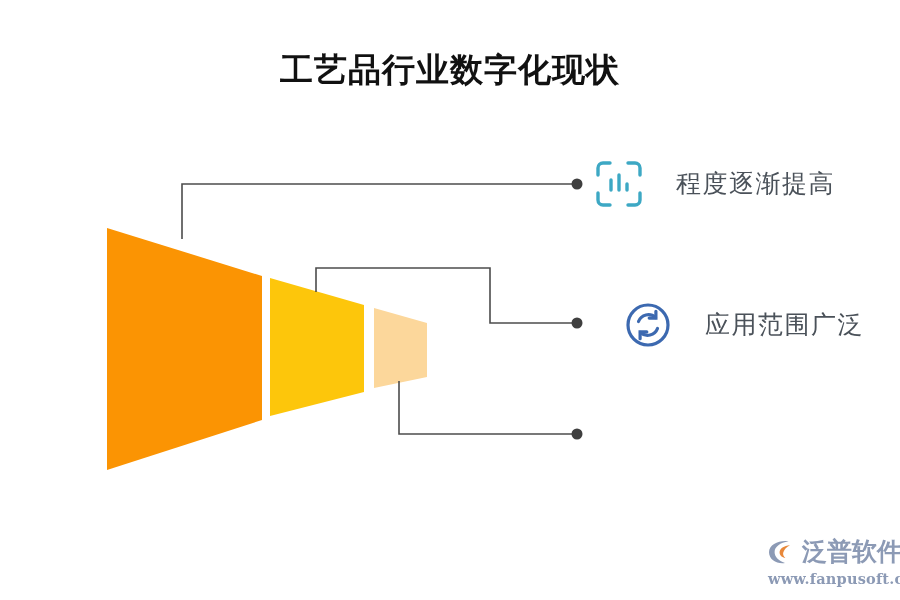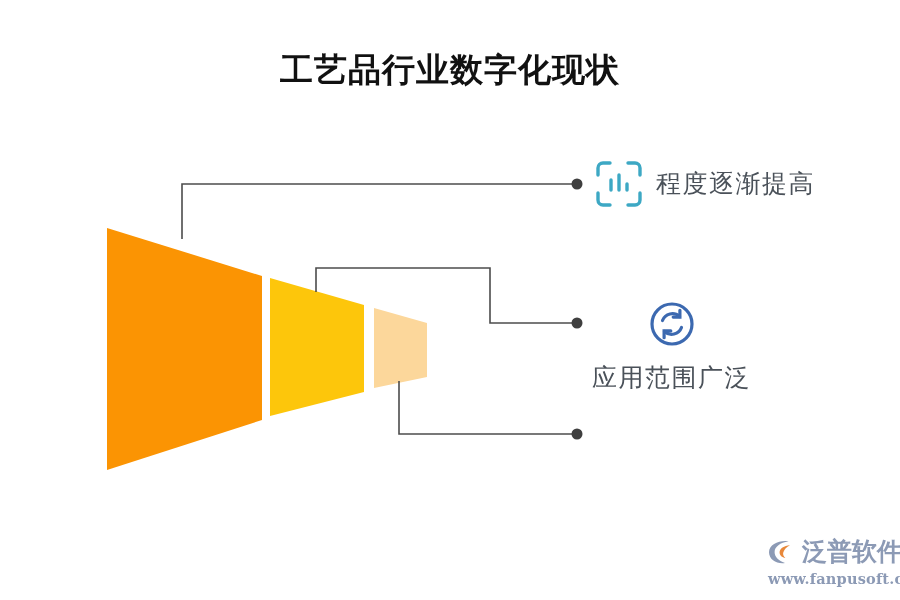--- a/index.html
+++ b/index.html
@@ -44,25 +44,25 @@
     top: 0;
     width: 900px;
     height: 600px;
   }
 
   
   .item {
     position: absolute;
     display: flex;
     align-items: center;
-    gap: 10px;
+    gap: 30px;
     height: 56px;
   }
   .item-1 { left: 592px; top: 156px; }
-  .item-2 { left: 592px; top: 297px; flex-direction: column; }
+  .item-2 { left: 621px; top: 297px; }
   .item-3 { left: 592px; top: 408px; }
 
   .icon-box {
     width: 54px;
     height: 54px;
     flex: 0 0 54px;
     display: block;
   }
   .item-label {
     font-size: 25px;

